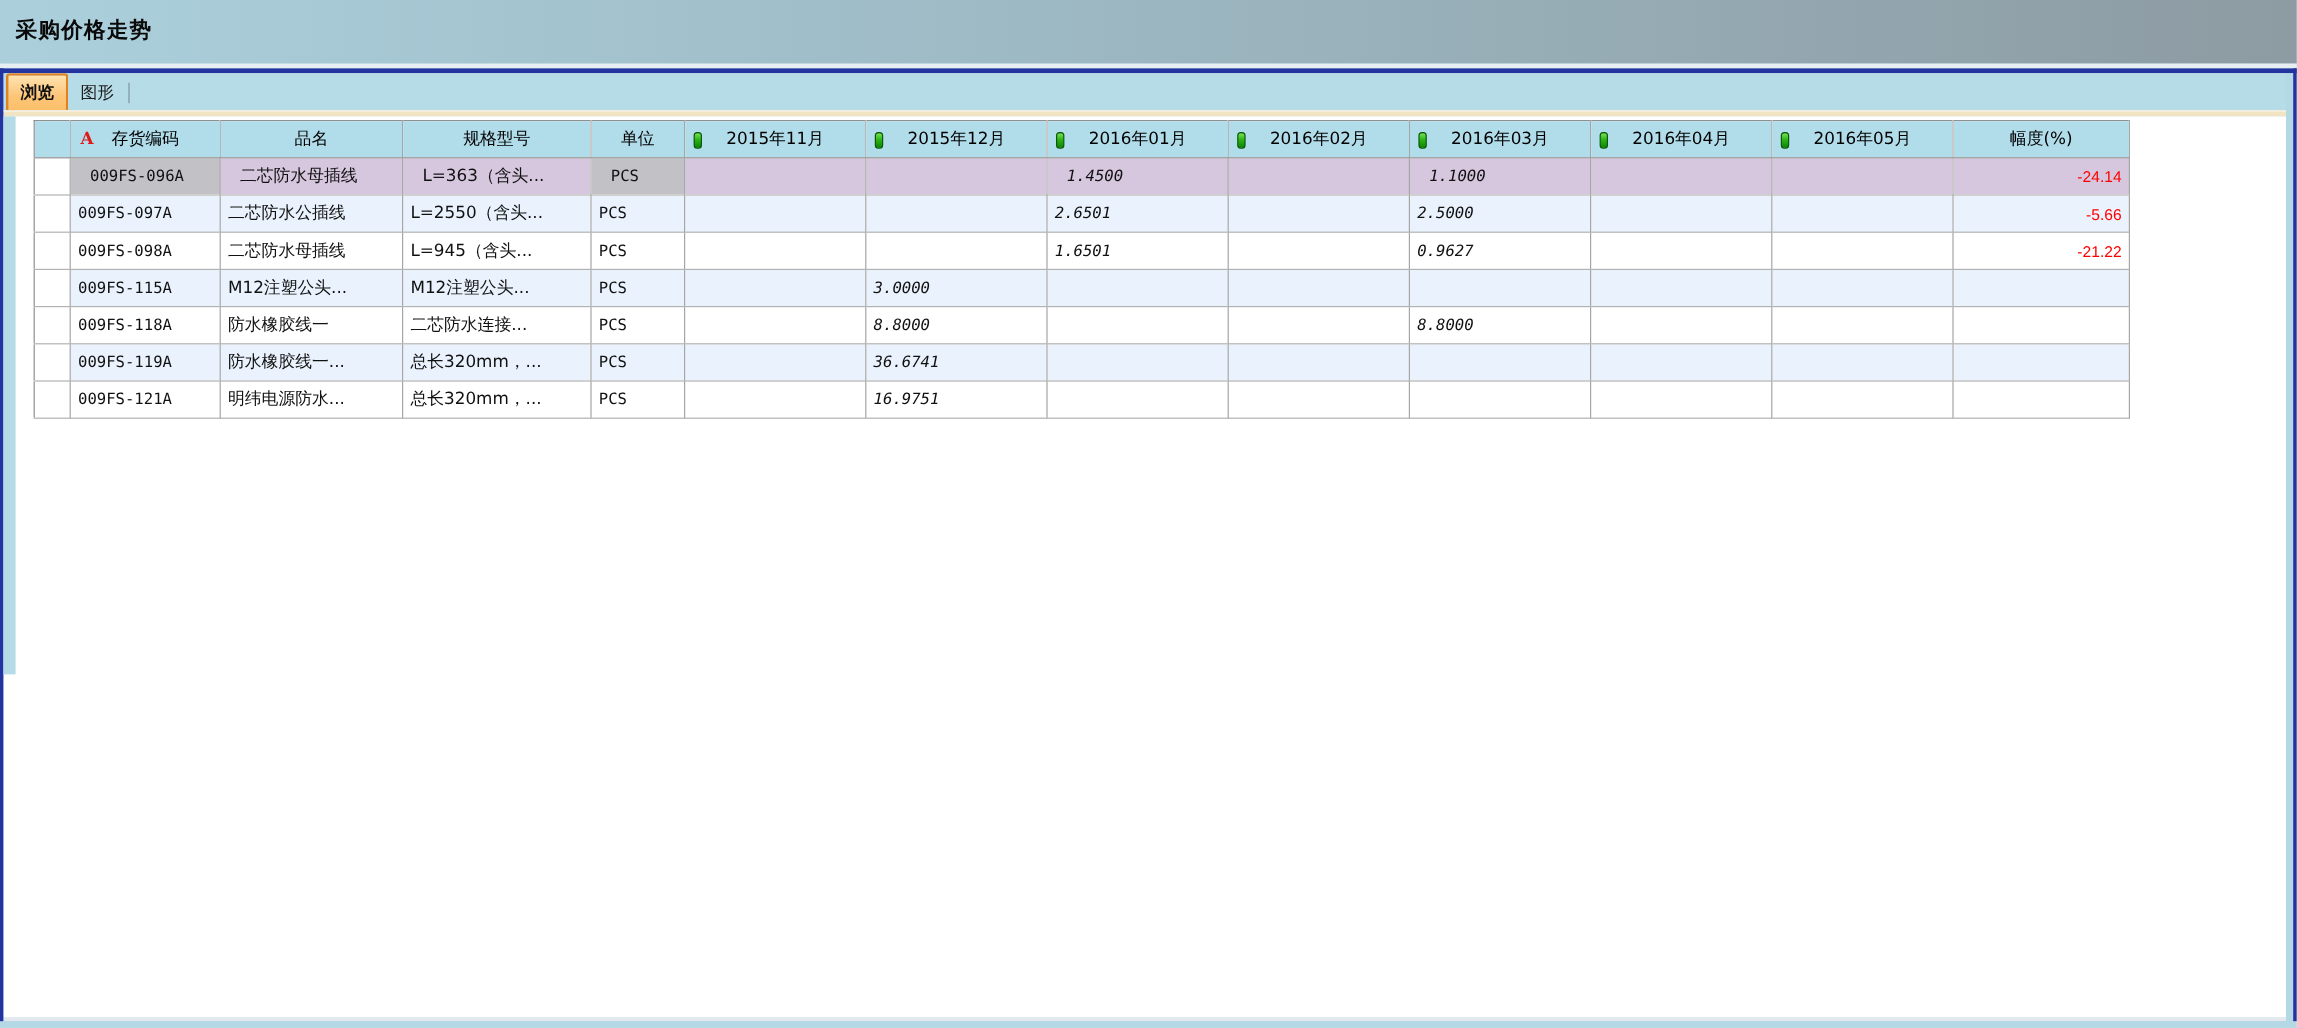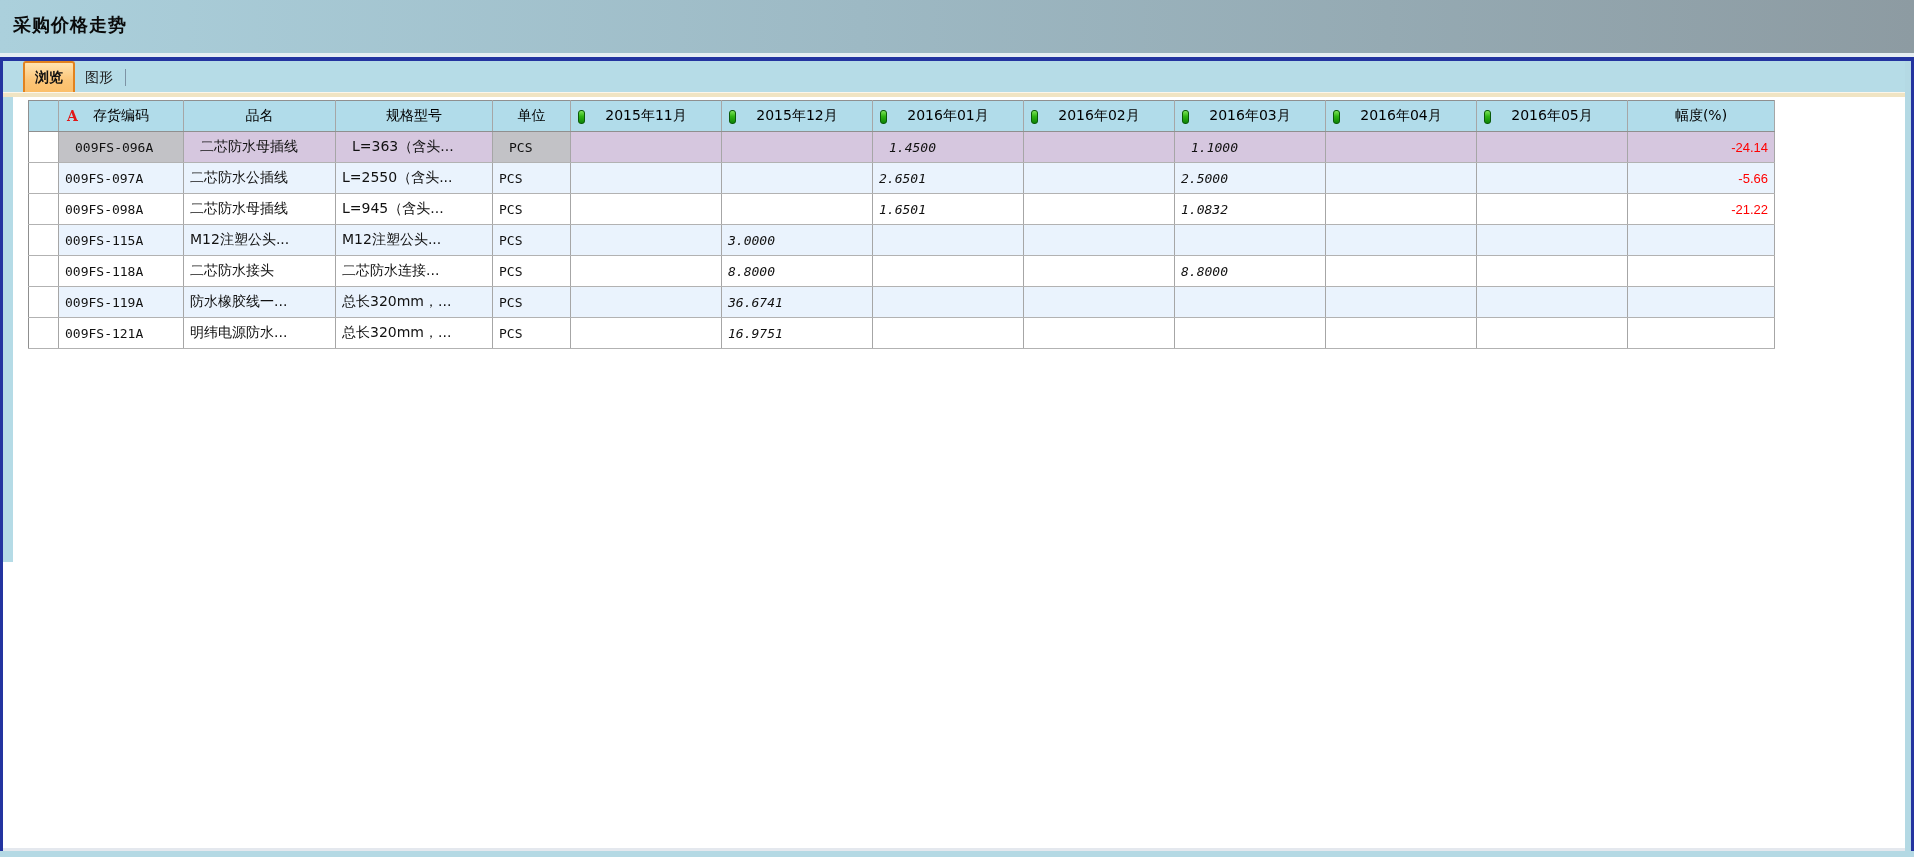--- a/index.html
+++ b/index.html
@@ -36,21 +36,21 @@
   
   .tabstrip {
     position:absolute; left:3px; top:61px; width:1902px; height:31px;
     background:#b6dce7; display:flex; align-items:flex-end;
   }
   .tab {
     display:inline-flex; align-items:center; height:29px;
     padding:0 10px; cursor:default; white-space:nowrap;
   }
   .tab.active {
-    margin-left:20px; height:31px;
+    margin-left:2px; height:31px;
     background:linear-gradient(to bottom, #ffe3b0 0%, #fcc577 60%, #fbbf6a 100%);
     border:2px solid #e2821e; border-bottom:none;
     border-radius:3px 3px 0 0; font-weight:bold;
   }
   .tab.inactive { color:#1c1c1c; }
   .tab-sep {
     width:1px; height:17px; background:#7d93a4; margin:0 2px 6px 2px;
   }
   .tabpage-edge {
     position:absolute; left:3px; top:92px; width:1902px; height:5px;
@@ -206,21 +206,21 @@
           <tr>
             <td class="sel"></td>
             <td class="cell-code cell-text">009FS-098A</td>
             <td class="cell-text">二芯防水母插线</td>
             <td class="cell-text">L=945（含头...</td>
             <td class="cell-code cell-text">PCS</td>
             <td class="cell-num"></td>
             <td class="cell-num"></td>
             <td class="cell-num">1.6501</td>
             <td class="cell-num"></td>
-            <td class="cell-num">1.0832</td>
+            <td class="cell-num">0.9627</td>
             <td class="cell-num"></td>
             <td class="cell-num"></td>
             <td class="cell-range">-21.22</td>
           </tr>
           <tr>
             <td class="sel"></td>
             <td class="cell-code cell-text">009FS-115A</td>
             <td class="cell-text">M12注塑公头...</td>
             <td class="cell-text">M12注塑公头...</td>
             <td class="cell-code cell-text">PCS</td>
@@ -229,21 +229,21 @@
             <td class="cell-num"></td>
             <td class="cell-num"></td>
             <td class="cell-num"></td>
             <td class="cell-num"></td>
             <td class="cell-num"></td>
             <td class="cell-range"></td>
           </tr>
           <tr>
             <td class="sel"></td>
             <td class="cell-code cell-text">009FS-118A</td>
-            <td class="cell-text">二芯防水接头</td>
+            <td class="cell-text">防水橡胶线一</td>
             <td class="cell-text">二芯防水连接...</td>
             <td class="cell-code cell-text">PCS</td>
             <td class="cell-num"></td>
             <td class="cell-num">8.8000</td>
             <td class="cell-num"></td>
             <td class="cell-num"></td>
             <td class="cell-num">8.8000</td>
             <td class="cell-num"></td>
             <td class="cell-num"></td>
             <td class="cell-range"></td>

